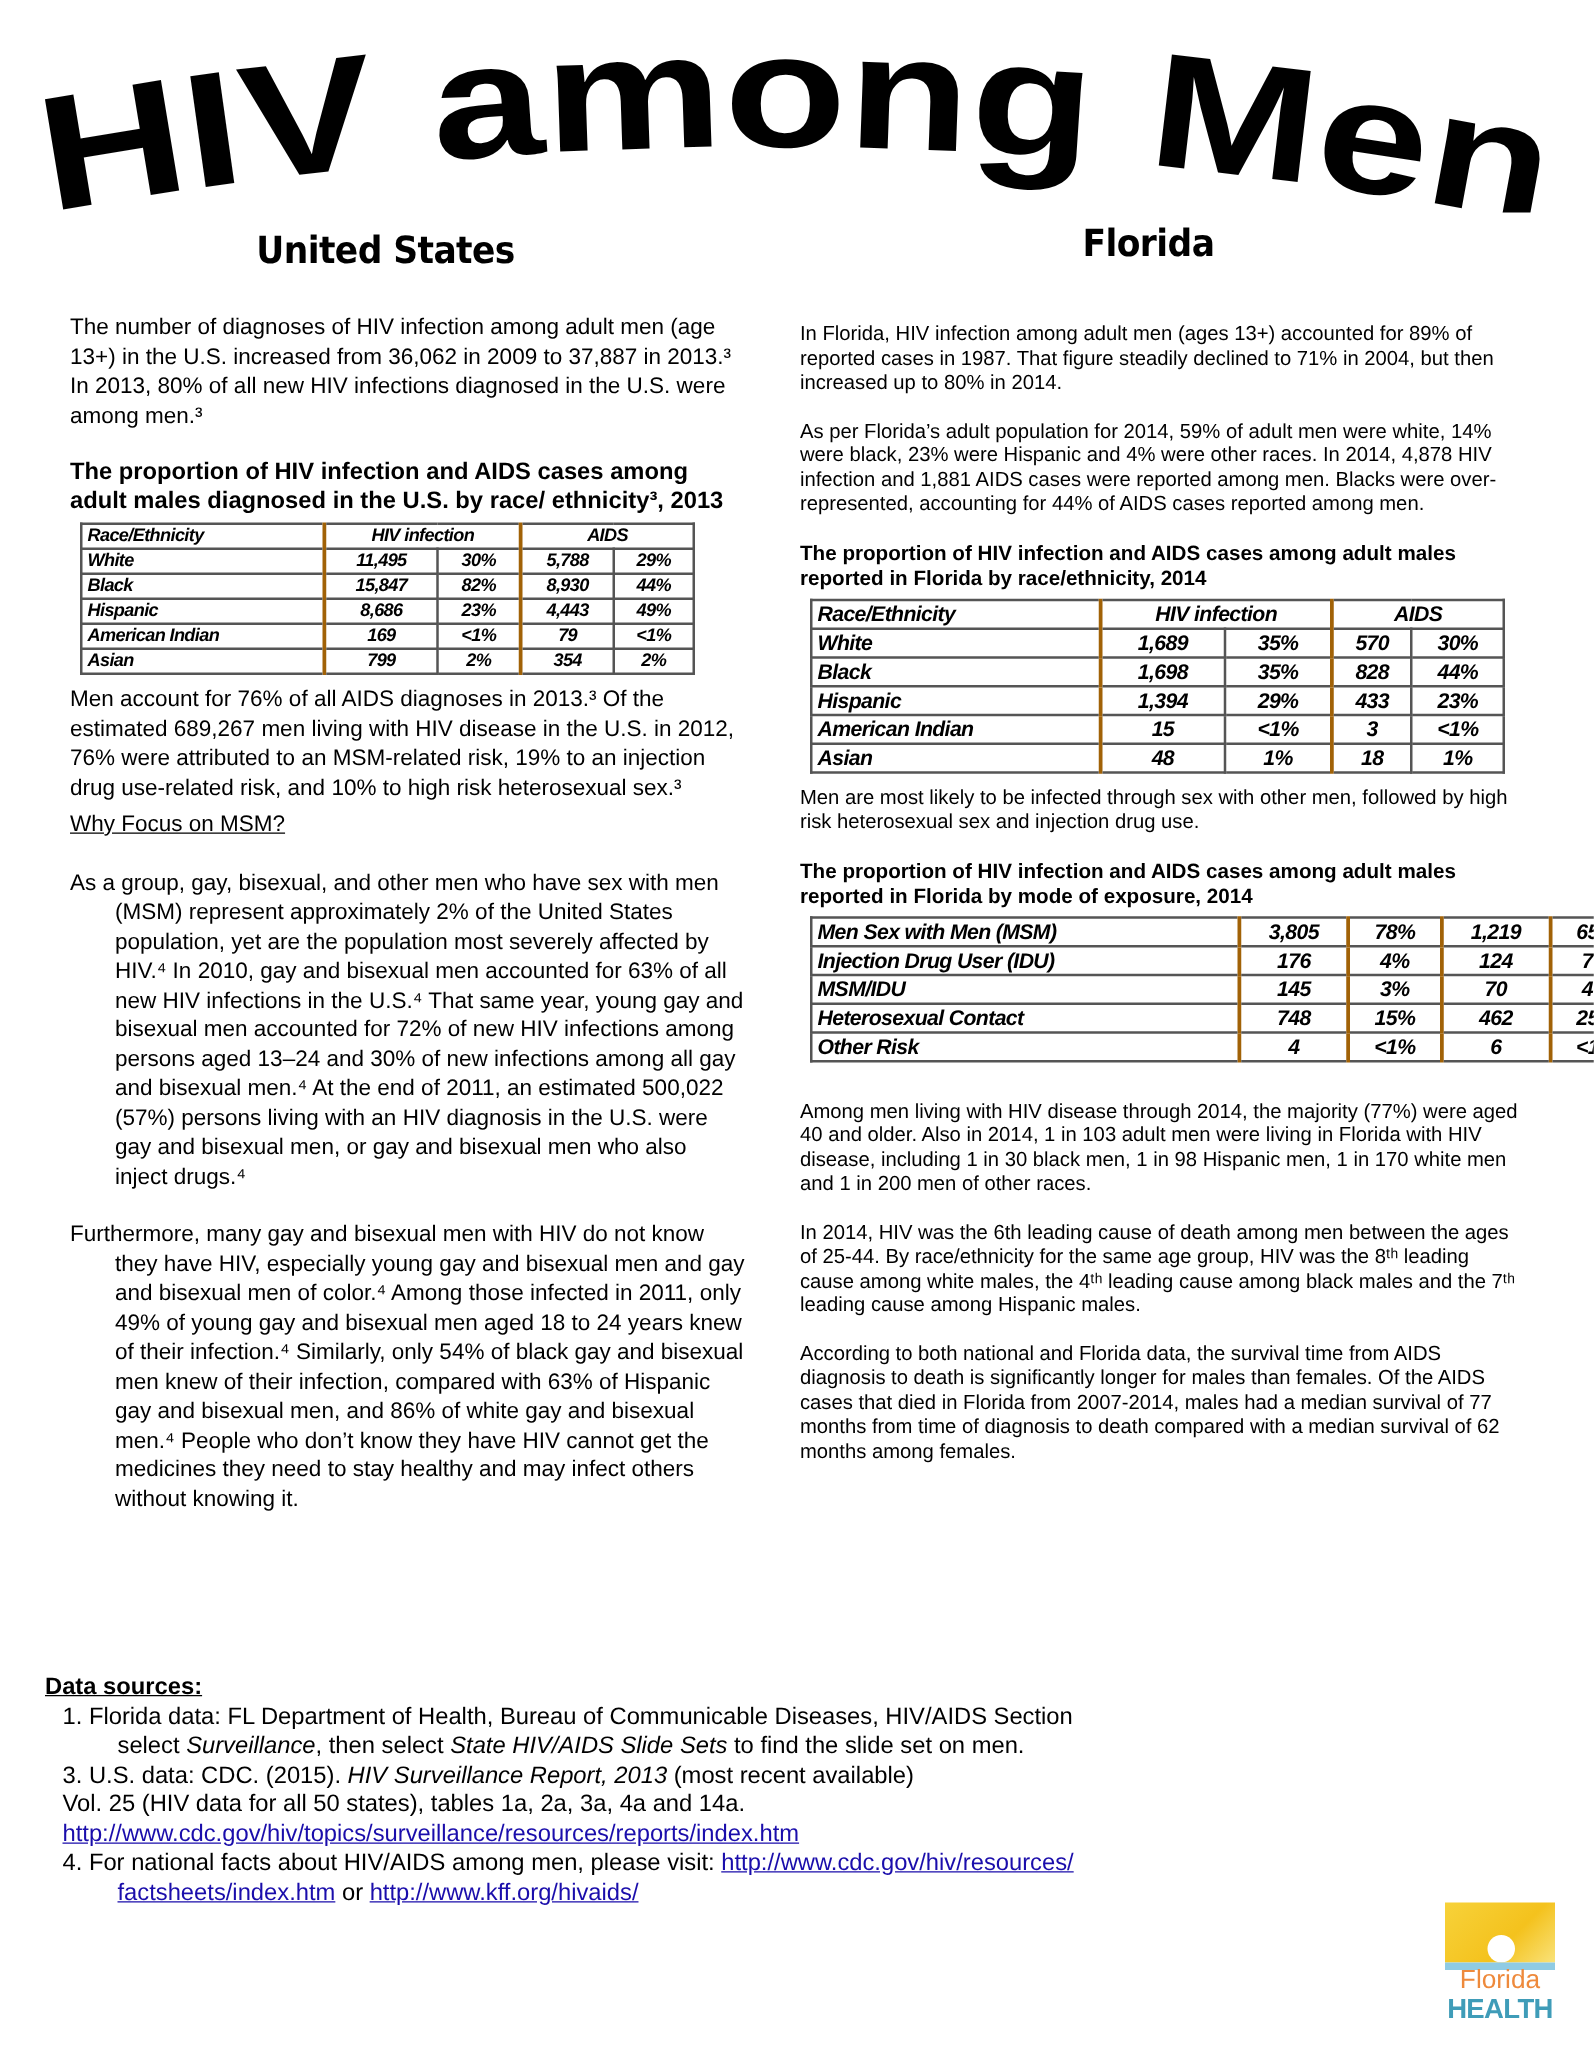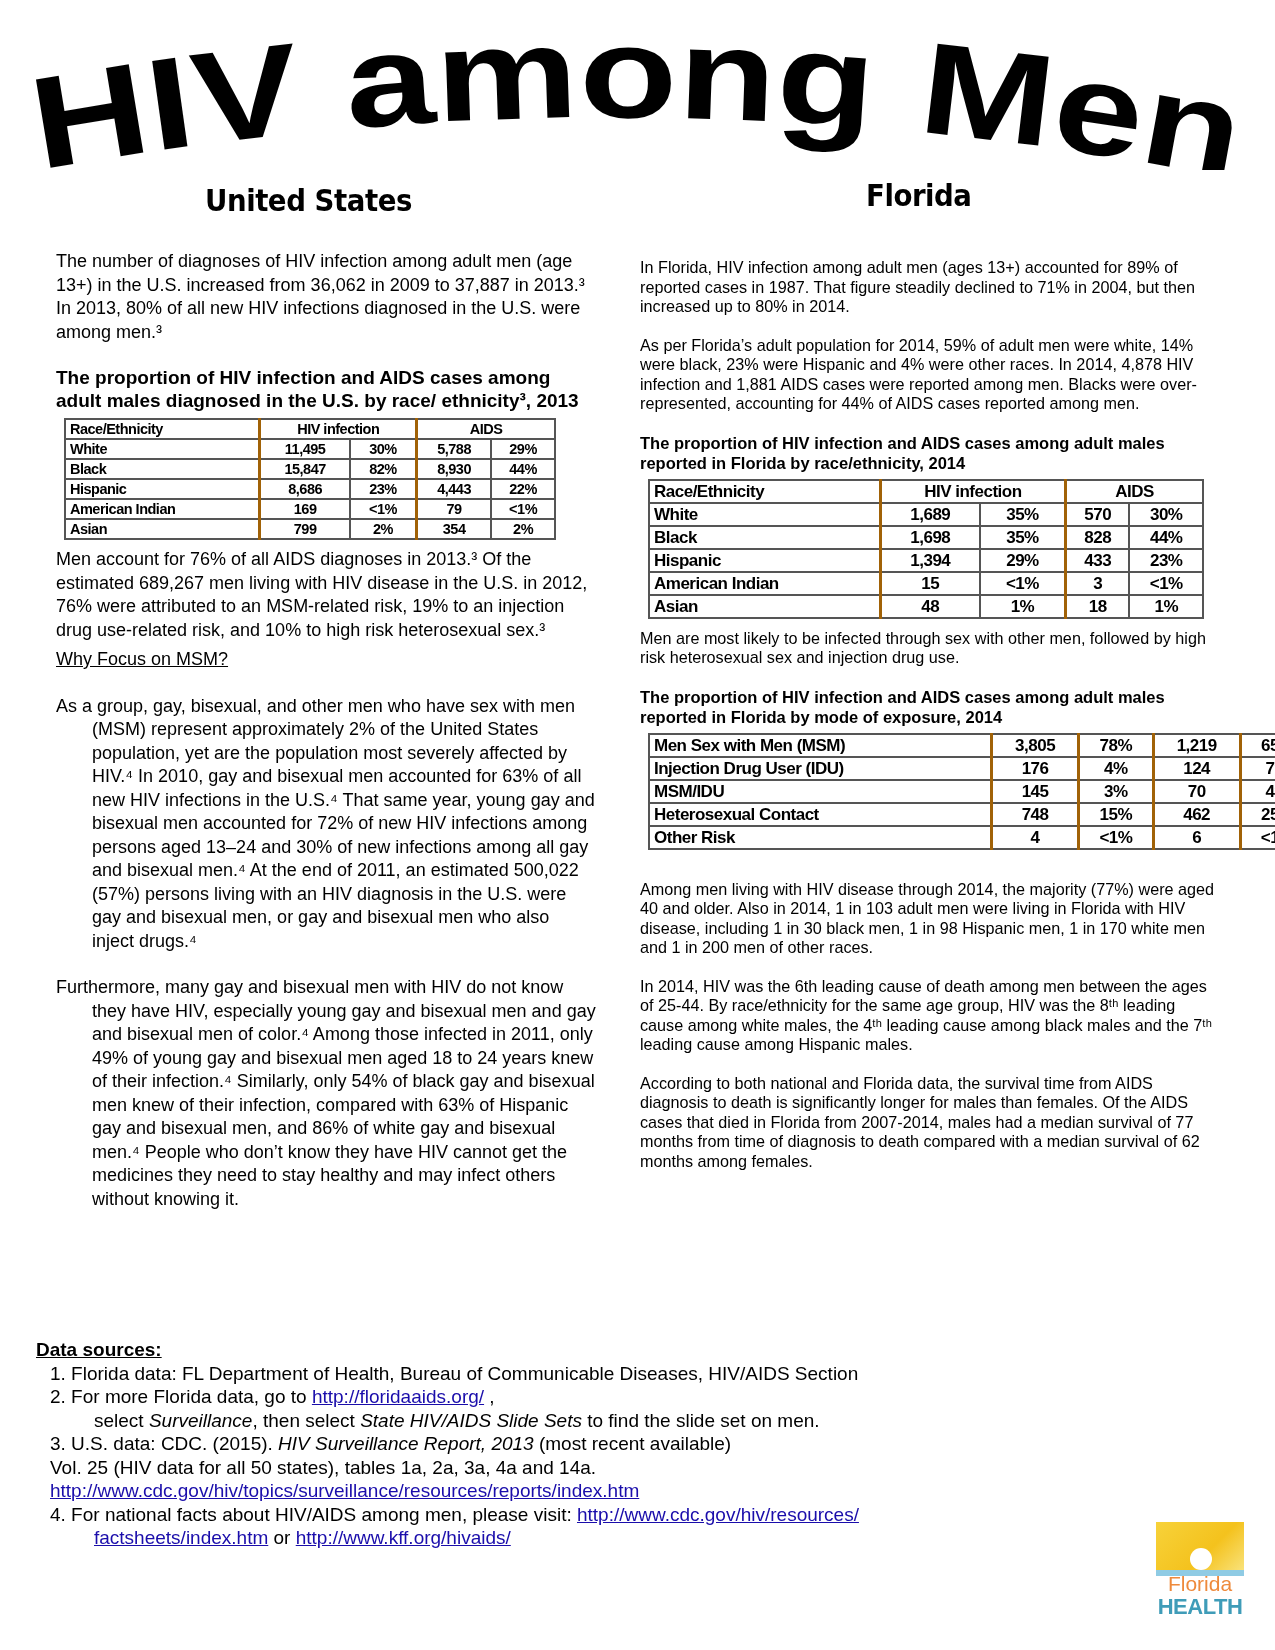--- a/index.html
+++ b/index.html
@@ -10,21 +10,21 @@
   .us-head { left:205px; top:183px; }
   .fl-head { left:866px; top:178px; }
   .col { position:absolute; }
   .left { left:56px; top:250px; width:540px; }
   .right { left:640px; top:258px; width:580px; }
   .left p { font-size:18px; line-height:23.5px; margin:0; }
   .right p { font-size:16.2px; line-height:19.5px; margin:0; }
   .tcap { font-weight:bold; }
   .left .tcap { font-size:19px; line-height:23px; margin-top:22px; }
   .right .tcap { font-size:16.5px; line-height:20px; }
-  table { border-collapse:collapse; font-family:"Liberation Sans", sans-serif; font-weight:bold; letter-spacing:-0.5px; }
+  table { border-collapse:collapse; font-family:"Liberation Sans", sans-serif; font-weight:bold; letter-spacing:-0.5px;font-style:italic; }
   table td { border:2px solid #555; padding:0 4px; white-space:nowrap; }
   .t1 { margin:6px 0 0 8px; font-size:14.5px; width:492px; }
   .t1 td { height:18px; line-height:18px; }
   .t2, .t3 { margin:6px 0 0 8px; font-size:17px; }
   .t2 { width:556px; } .t3 { width:667px; }
   .t2 td, .t3 td { height:21px; line-height:21px; }
   td.c { text-align:center; }
   td.thick-l { border-left:3px solid #a16207; }
   .indent { padding-left:36px; text-indent:-36px; }
   .link { color:#1a0dab; text-decoration:underline; }
@@ -76,21 +76,21 @@
           <td class="c thick-l">15,847</td>
           <td class="c">82%</td>
           <td class="c thick-l">8,930</td>
           <td class="c">44%</td>
         </tr>
     <tr>
           <td>Hispanic</td>
           <td class="c thick-l">8,686</td>
           <td class="c">23%</td>
           <td class="c thick-l">4,443</td>
-          <td class="c">22%</td>
+          <td class="c">49%</td>
         </tr>
     <tr>
           <td>American Indian</td>
           <td class="c thick-l">169</td>
           <td class="c">&lt;1%</td>
           <td class="c thick-l">79</td>
           <td class="c">&lt;1%</td>
         </tr>
     <tr>
           <td>Asian</td>
@@ -197,21 +197,20 @@
   </tbody>
     </table>
   <p style="margin-top:30px">Among men living with HIV disease through 2014, the majority (77%) were aged 40 and older. Also in 2014, 1 in 103 adult men were living in Florida with HIV disease, including 1 in 30 black men, 1 in 98 Hispanic men, 1 in 170 white men and 1 in 200 men of other races.</p>
   <p style="margin-top:19px">In 2014, HIV was the 6th leading cause of death among men between the ages of 25-44. By race/ethnicity for the same age group, HIV was the 8ᵗʰ leading cause among white males, the 4ᵗʰ leading cause among black males and the 7ᵗʰ leading cause among Hispanic males.</p>
   <p style="margin-top:19px">According to both national and Florida data, the survival time from AIDS diagnosis to death is significantly longer for males than females. Of the AIDS cases that died in Florida from 2007-2014, males had a median survival of 77 months from time of diagnosis to death compared with a median survival of 62 months among females.</p>
 </div>
 
 <div class="sources">
   <div class="h">Data sources:</div>
   <div style="padding-left:14px">1. Florida data: FL Department of Health, Bureau of Communicable Diseases, HIV/AIDS Section</div>
-  <div style="padding-left:14px"><span>2. For more Florida data, go to </span><span class="link">http://floridaaids.org/</span><span> ,</span></div>
   <div style="padding-left:58px"><span>select </span><i>Surveillance</i><span>, then select </span><i>State HIV/AIDS Slide Sets</i><span> to find the slide set on men.</span></div>
   <div style="padding-left:14px"><span>3. U.S. data: CDC. (2015). </span><i>HIV Surveillance Report, 2013</i><span> (most recent available)</span></div>
   <div style="padding-left:14px">Vol. 25 (HIV data for all 50 states), tables 1a, 2a, 3a, 4a and 14a.</div>
   <div style="padding-left:14px"><span class="link">http://www.cdc.gov/hiv/topics/surveillance/resources/reports/index.htm</span></div>
   <div style="padding-left:14px"><span>4. For national facts about HIV/AIDS among men, please visit: </span><span class="link">http://www.cdc.gov/hiv/resources/</span></div>
   <div style="padding-left:58px"><span class="link">factsheets/index.htm</span><span> or </span><span class="link">http://www.kff.org/hivaids/</span></div>
 </div>
 
 <div class="logo">
   <div class="sky">

